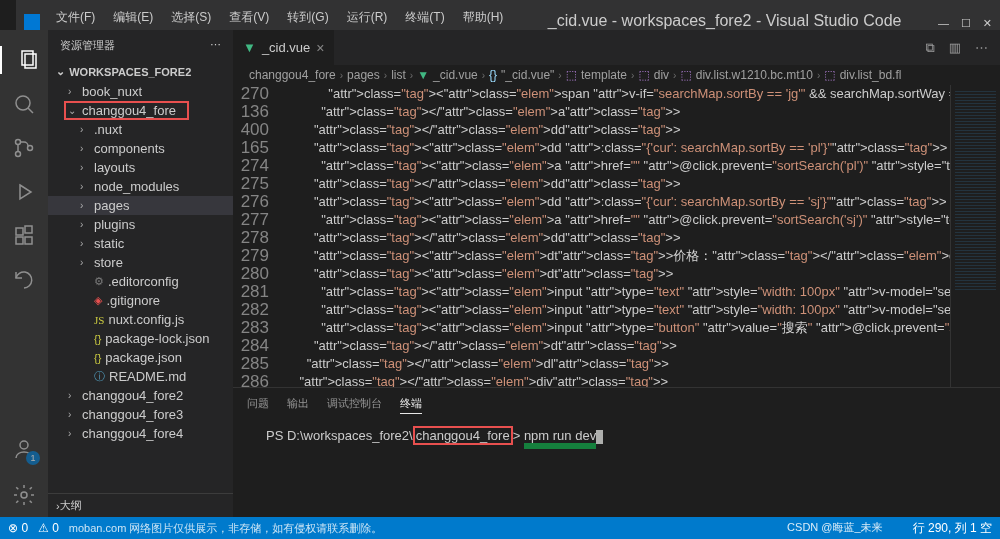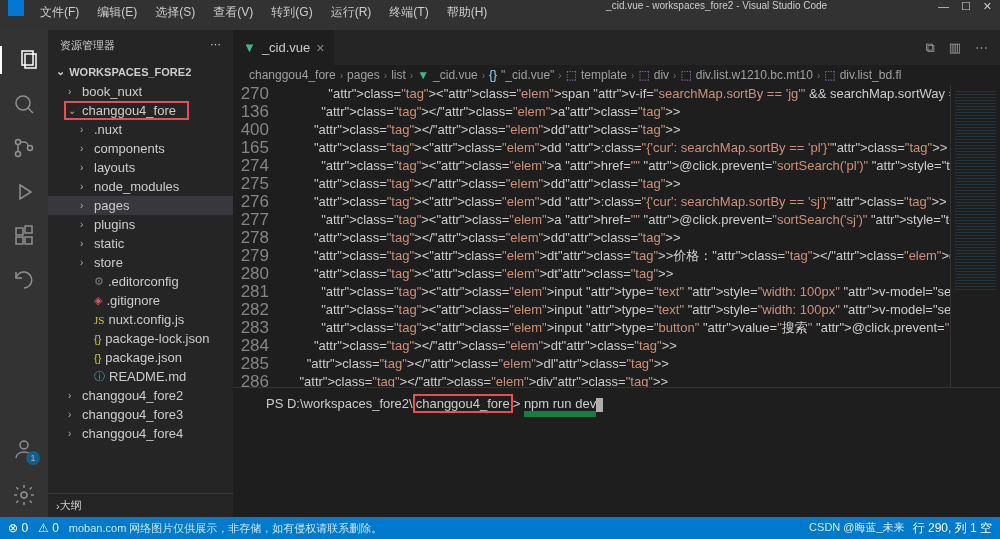--- a/index.html
+++ b/index.html
@@ -1,22 +1,22 @@
 <!DOCTYPE html>
 <html><head>
   <meta charset="utf-8">
   <style>
     * { margin: 0; padding: 0; box-sizing: border-box; font-family: "Segoe UI", "Microsoft YaHei", sans-serif; }
     body { background: #1e1e1e; color: #cccccc; font-size: 13px; width: 1000px; height: 539px; overflow: hidden; display: flex; flex-direction: column; }
     
-    .titlebar { height: 30px; background: #323233; display: flex; align-items: flex-start; padding: 0 8px; }
+    .titlebar { height: 30px; background: #323233; display: flex; align-items: flex-end; padding: 0 8px; margin-left: 16px; }
     .titlebar .logo { width: 16px; height: 16px; background: #0078d4; margin-right: 8px; }
     .menu { display: flex; gap: 2px; }
     .menu-item { padding: 4px 8px; cursor: pointer; font-size: 12px; }
-    .title-center { flex: 1; text-align: center; font-size: 10px; color: #cccccc; }
+    .title-center { flex: 1; text-align: center; font-size: 16px; color: #cccccc; }
     .window-controls { display: flex; gap: 12px; font-size: 11px; }
     
     .main { flex: 1; display: flex; overflow: hidden; }
     
     .activitybar { width: 48px; background: #333333; display: flex; flex-direction: column; align-items: center; padding-top: 8px; }
     .activitybar .icon { width: 28px; height: 28px; margin: 8px 0; opacity: 0.6; cursor: pointer; display: flex; align-items: center; justify-content: center; }
     .activitybar .icon.active { opacity: 1; border-left: 2px solid white; width: 48px; padding-left: 8px; }
     .activitybar .bottom { margin-top: auto; margin-bottom: 10px; }
     
     .sidebar { width: 185px; background: #252526; display: flex; flex-direction: column; overflow: hidden; }
@@ -63,21 +63,21 @@
     .panel-tab { color: #969696; cursor: pointer; padding: 2px 0; }
     .panel-tab.active { color: #e7e7e7; border-bottom: 1px solid #e7e7e7; }
     .terminal { flex: 1; padding: 8px 14px; font-family: Consolas, monospace; font-size: 13px; color: #cccccc; }
     .terminal .path { color: #cccccc; margin-left: 19px; }
     .terminal .hl1 { border: 2px solid #e8504f; padding: 0 1px; }
     .terminal .hl2 { border-bottom: 6px solid #15803d; text-align: right; }
     .cursor { display: inline-block; width: 7px; height: 14px; background: #aeafad; vertical-align: middle; }
     
     .statusbar { height: 22px; background: #007acc; display: flex; align-items: center; padding: 0 8px; font-size: 12px; color: white; }
     .statusbar .left { display: flex; gap: 10px; align-items: center; }
-    .statusbar .right { margin-left: auto; display: flex; gap: 8px; }
+    .statusbar .right { margin-left: auto; display: flex; gap: 30px; }
     
     .outline { border-top: 1px solid #3c3c3c; padding: 4px 8px; font-size: 11px; display: flex; align-items: center; }
   </style>
 </head>
 <body>
 
 <div class="titlebar">
   <div class="logo"></div>
   <div class="menu">
     <div class="menu-item">文件(F)</div>
@@ -312,20 +312,26 @@
           <div>285</div>
           <div>286</div>
         </div>
       <div class="code" id="code"><div>            <span <span="" class="&lt;span">"attr"</span>&gt;class=<span class="str">"tag"</span>&gt;&lt;<span <span="" class="&lt;span">"attr"</span>&gt;class=<span class="str">"elem"</span>&gt;span <span class="&lt;span">"attr"</span>&gt;v-if=<span class="str">"searchMap.sortBy == 'jg'"</span> &amp;&amp; searchMap.sortWay == 'de</div><div>          <span <span="" class="&lt;span">"attr"</span>&gt;class=<span class="str">"tag"</span>&gt;&lt;/<span <span="" class="&lt;span">"attr"</span>&gt;class=<span class="str">"elem"</span>&gt;a<span <span="" class="&lt;span">"attr"</span>&gt;class=<span class="str">"tag"</span>&gt;&gt;</div><div>        <span <span="" class="&lt;span">"attr"</span>&gt;class=<span class="str">"tag"</span>&gt;&lt;/<span <span="" class="&lt;span">"attr"</span>&gt;class=<span class="str">"elem"</span>&gt;dd<span <span="" class="&lt;span">"attr"</span>&gt;class=<span class="str">"tag"</span>&gt;&gt;</div><div>        <span <span="" class="&lt;span">"attr"</span>&gt;class=<span class="str">"tag"</span>&gt;&lt;<span <span="" class="&lt;span">"attr"</span>&gt;class=<span class="str">"elem"</span>&gt;dd <span class="&lt;span">"attr"</span>&gt;:class=<span class="str">"{'cur': searchMap.sortBy == 'pl'}"</span><span <span="" class="&lt;span">"attr"</span>&gt;class=<span class="str">"tag"</span>&gt;&gt;</div><div>          <span <span="" class="&lt;span">"attr"</span>&gt;class=<span class="str">"tag"</span>&gt;&lt;<span <span="" class="&lt;span">"attr"</span>&gt;class=<span class="str">"elem"</span>&gt;a <span class="&lt;span">"attr"</span>&gt;href=<span class="str">""</span> <span class="&lt;span">"attr"</span>&gt;@click.prevent=<span class="str">"sortSearch('pl')"</span> <span class="&lt;span">"attr"</span>&gt;style="text-decoratio</div><div>        <span <span="" class="&lt;span">"attr"</span>&gt;class=<span class="str">"tag"</span>&gt;&lt;/<span <span="" class="&lt;span">"attr"</span>&gt;class=<span class="str">"elem"</span>&gt;dd<span <span="" class="&lt;span">"attr"</span>&gt;class=<span class="str">"tag"</span>&gt;&gt;</div><div>        <span <span="" class="&lt;span">"attr"</span>&gt;class=<span class="str">"tag"</span>&gt;&lt;<span <span="" class="&lt;span">"attr"</span>&gt;class=<span class="str">"elem"</span>&gt;dd <span class="&lt;span">"attr"</span>&gt;:class=<span class="str">"{'cur': searchMap.sortBy == 'sj'}"</span><span <span="" class="&lt;span">"attr"</span>&gt;class=<span class="str">"tag"</span>&gt;&gt;</div><div>          <span <span="" class="&lt;span">"attr"</span>&gt;class=<span class="str">"tag"</span>&gt;&lt;<span <span="" class="&lt;span">"attr"</span>&gt;class=<span class="str">"elem"</span>&gt;a <span class="&lt;span">"attr"</span>&gt;href=<span class="str">""</span> <span class="&lt;span">"attr"</span>&gt;@click.prevent=<span class="str">"sortSearch('sj')"</span> <span class="&lt;span">"attr"</span>&gt;style="text-decoratio</div><div>        <span <span="" class="&lt;span">"attr"</span>&gt;class=<span class="str">"tag"</span>&gt;&lt;/<span <span="" class="&lt;span">"attr"</span>&gt;class=<span class="str">"elem"</span>&gt;dd<span <span="" class="&lt;span">"attr"</span>&gt;class=<span class="str">"tag"</span>&gt;&gt;</div><div>        <span <span="" class="&lt;span">"attr"</span>&gt;class=<span class="str">"tag"</span>&gt;&lt;<span <span="" class="&lt;span">"attr"</span>&gt;class=<span class="str">"elem"</span>&gt;dt<span <span="" class="&lt;span">"attr"</span>&gt;class=<span class="str">"tag"</span>&gt;&gt;<span class="txt">价格：</span><span <span="" class="&lt;span">"attr"</span>&gt;class=<span class="str">"tag"</span>&gt;&lt;/<span <span="" class="&lt;span">"attr"</span>&gt;class=<span class="str">"elem"</span>&gt;dt&gt;class=&gt;&gt;</div><div>        <span <span="" class="&lt;span">"attr"</span>&gt;class=<span class="str">"tag"</span>&gt;&lt;<span <span="" class="&lt;span">"attr"</span>&gt;class=<span class="str">"elem"</span>&gt;dt<span <span="" class="&lt;span">"attr"</span>&gt;class=<span class="str">"tag"</span>&gt;&gt;</div><div>          <span <span="" class="&lt;span">"attr"</span>&gt;class=<span class="str">"tag"</span>&gt;&lt;<span <span="" class="&lt;span">"attr"</span>&gt;class=<span class="str">"elem"</span>&gt;input <span class="&lt;span">"attr"</span>&gt;type=<span class="str">"text"</span> <span class="&lt;span">"attr"</span>&gt;style=<span class="str">"width: 100px"</span> <span class="&lt;span">"attr"</span>&gt;v-model="searchMap.minPric</div><div>          <span <span="" class="&lt;span">"attr"</span>&gt;class=<span class="str">"tag"</span>&gt;&lt;<span <span="" class="&lt;span">"attr"</span>&gt;class=<span class="str">"elem"</span>&gt;input <span class="&lt;span">"attr"</span>&gt;type=<span class="str">"text"</span> <span class="&lt;span">"attr"</span>&gt;style=<span class="str">"width: 100px"</span> <span class="&lt;span">"attr"</span>&gt;v-model="searchMap.maxPric</div><div>          <span <span="" class="&lt;span">"attr"</span>&gt;class=<span class="str">"tag"</span>&gt;&lt;<span <span="" class="&lt;span">"attr"</span>&gt;class=<span class="str">"elem"</span>&gt;input <span class="&lt;span">"attr"</span>&gt;type=<span class="str">"button"</span> <span class="&lt;span">"attr"</span>&gt;value=<span class="str">"<span class="txt">搜索</span>"</span> <span class="&lt;span">"attr"</span>&gt;@click.prevent=<span class="str">"searchList"</span>&gt;class=&gt;&gt;</div><div>        <span <span="" class="&lt;span">"attr"</span>&gt;class=<span class="str">"tag"</span>&gt;&lt;/<span <span="" class="&lt;span">"attr"</span>&gt;class=<span class="str">"elem"</span>&gt;dt<span <span="" class="&lt;span">"attr"</span>&gt;class=<span class="str">"tag"</span>&gt;&gt;</div><div>      <span <span="" class="&lt;span">"attr"</span>&gt;class=<span class="str">"tag"</span>&gt;&lt;/<span <span="" class="&lt;span">"attr"</span>&gt;class=<span class="str">"elem"</span>&gt;dl<span <span="" class="&lt;span">"attr"</span>&gt;class=<span class="str">"tag"</span>&gt;&gt;</div><div>    <span <span="" class="&lt;span">"attr"</span>&gt;class=<span class="str">"tag"</span>&gt;&lt;/<span <span="" class="&lt;span">"attr"</span>&gt;class=<span class="str">"elem"</span>&gt;div<span <span="" class="&lt;span">"attr"</span>&gt;class=<span class="str">"tag"</span>&gt;&gt;</div></div>
       <div class="minimap">
           <div class="minimap-content"></div>
         </div>
     </div>
 
     <div class="panel">
+      <div class="panel-tabs">
+        <div class="panel-tab">问题</div>
+        <div class="panel-tab">输出</div>
+        <div class="panel-tab">调试控制台</div>
+        <div class="panel-tab active">终端</div>
+      </div>
       <div class="terminal">
         <span class="path">PS D:\workspaces_fore2\</span><span class="hl1">changgou4_fore</span><span>&gt; </span> <span class="hl2">npm run dev</span><span class="cursor"></span>
       </div>
     </div>
   </div>
 </div>
 
 <div class="statusbar">
   <div class="left">
     <span>⊗ 0</span>

